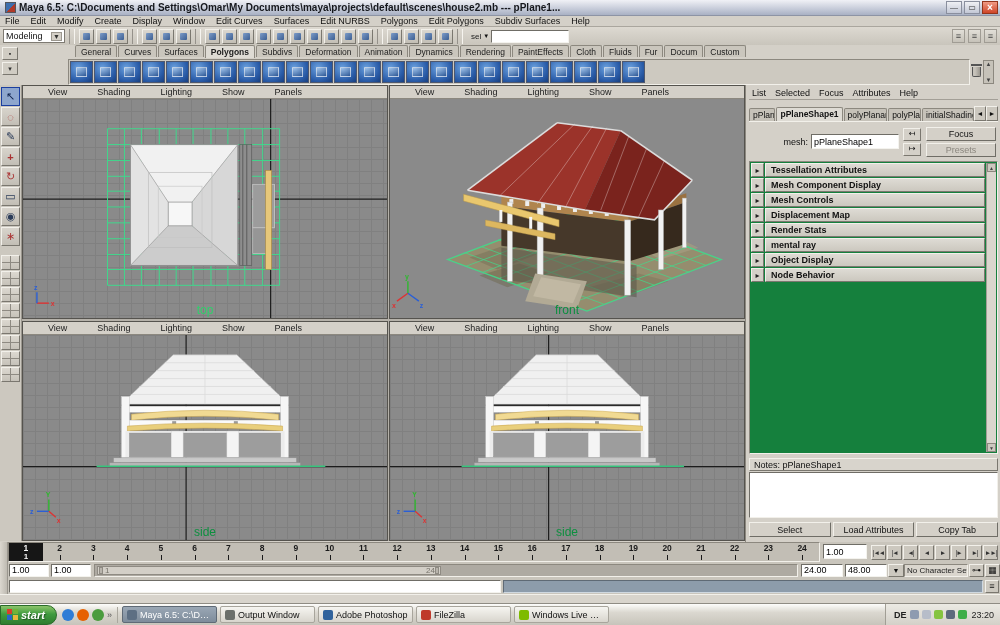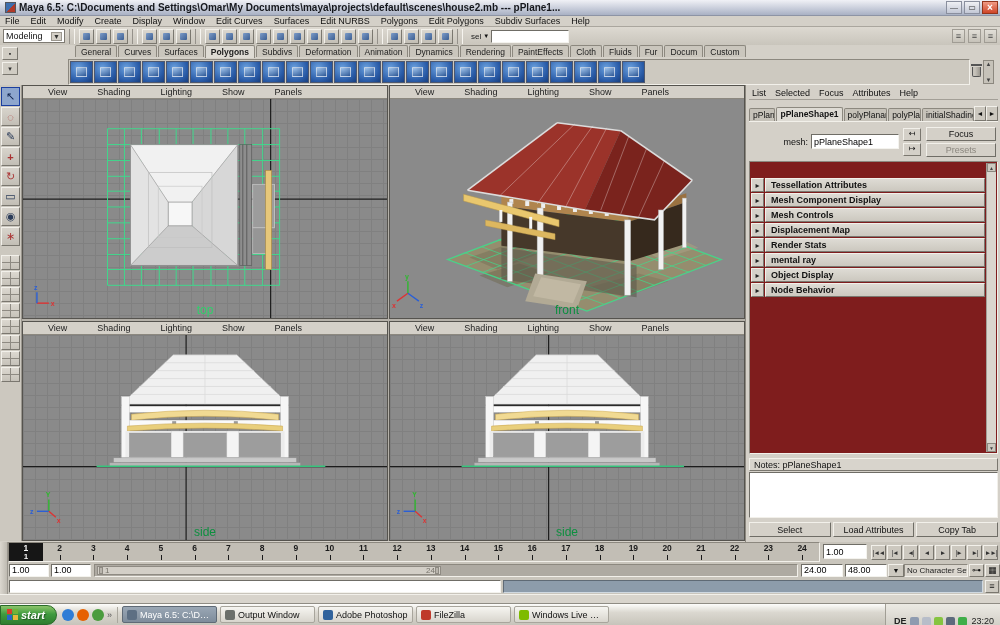--- a/index.html
+++ b/index.html
@@ -91,21 +91,21 @@
   .ae-tab.active{background:#dedbd4;font-weight:bold;padding-bottom:2px;flex-shrink:0;}
   .ae-tab-scroll{width:12px;height:15px;font-size:7px;display:flex;align-items:center;justify-content:center;border:1px solid;border-color:#f2f0ea #7a776f #7a776f #f2f0ea;background:#ccc8bf;flex:none;}
   .ae-mesh-row{height:40px;border-top:1px solid #f2f0ea;display:flex;align-items:center;padding:2px;}
   .ae-mesh-label{width:60px;text-align:right;font-size:9px;padding-right:3px;}
   .ae-mesh-row .field{width:88px;height:15px;}
   .ae-io-col{display:flex;flex-direction:column;gap:2px;margin-left:4px;}
   .mini-btn{width:18px;height:13px;font-size:8px;line-height:1;display:flex;align-items:center;justify-content:center;border:1px solid;border-color:#f2f0ea #7a776f #7a776f #f2f0ea;background:#d4d0c8;font-family:"Liberation Sans",sans-serif;}
   .ae-focus-col{display:flex;flex-direction:column;gap:2px;margin-left:5px;flex:1;}
   .ae-btn{height:14px;font-size:9px;border:1px solid;border-color:#f2f0ea #6f6d66 #6f6d66 #f2f0ea;background:#d4d0c8;font-family:"Liberation Sans",sans-serif;color:#111;}
   .ae-btn.disabled{color:#8b877f;}
-  .ae-sections{position:relative;height:293px;border:1px solid;border-color:#8c887f #f2f0ea #f2f0ea #8c887f;background:#7f1d1d;padding:16px 12px 1px 1px;}
+  .ae-sections{position:relative;height:293px;border:1px solid;border-color:#8c887f #f2f0ea #f2f0ea #8c887f;background:#15803d;padding:1px 12px 1px 1px;}
   .ae-section-row{display:flex;height:14px;margin-bottom:1px;}
   .ae-arrow{width:13px;height:14px;display:flex;align-items:center;justify-content:center;border:1px solid;border-color:#f2f0ea #7a776f #7a776f #f2f0ea;background:#d4d0c8;}
   .ae-arrow::before{content:"▸";font-size:8px;color:#222;}
   .ae-section-label{flex:1;display:flex;align-items:center;padding-left:5px;font-size:9px;font-weight:bold;border:1px solid;border-color:#f2f0ea #7a776f #7a776f #f2f0ea;background:linear-gradient(#deltae,#ccc8bf);background:linear-gradient(#dedbd4,#ccc8bf);margin-left:1px;}
   .ae-scrollbar{position:absolute;top:1px;right:1px;bottom:1px;width:10px;background:#dad6ce;border-left:1px solid #a39f97;}
   .sb-btn{position:absolute;left:0;right:0;height:9px;background:#ccc8bf;border:1px solid #8c887f;font-size:5px;display:flex;align-items:center;justify-content:center;color:#444;}
   .sb-btn.up{top:0;} .sb-btn.up::before{content:"▲";}
   .sb-btn.down{bottom:0;} .sb-btn.down::before{content:"▼";}
   .ae-notes-bar{height:13px;margin-top:4px;display:flex;align-items:center;padding-left:4px;font-size:9px;font-weight:normal;border:1px solid;border-color:#f2f0ea #7a776f #7a776f #f2f0ea;background:#d8d4cc;}
   .ae-notes{display:block;width:100%;height:46px;margin-top:1px;resize:none;border:1px solid;border-color:#6f6d66 #f2f0ea #f2f0ea #6f6d66;background:#fff;}
@@ -150,21 +150,21 @@
     linear-gradient(#71b338,#71b338) 6px 0/5px 5px no-repeat,
     linear-gradient(#2a66c9,#2a66c9) 0 6px/5px 5px no-repeat,
     linear-gradient(#e8b73c,#e8b73c) 6px 6px/5px 5px no-repeat;}
   .ql{display:flex;align-items:center;gap:3px;padding:0 5px;border-right:1px solid #aaa79e;height:16px;}
   .ql-icon{width:12px;height:12px;border-radius:50%;}
   .ql-more{font-size:9px;color:#555;}
   .tasks{display:flex;gap:3px;padding:0 4px;flex:1;min-width:0;}
   .task{width:95px;height:17px;display:flex;align-items:center;gap:3px;padding:0 4px;background:linear-gradient(#f6f5f1,#d8d5cd);border:1px solid #a8a59c;border-radius:2px;font-size:9px;white-space:nowrap;overflow:hidden;min-width:0;}
   .task.active{background:linear-gradient(#9aa7b5,#7e8c9b);border-color:#5f6a76;color:#fff;}
   .task-icon{width:10px;height:10px;flex:none;border-radius:2px;}
-  .tray{display:flex;align-items:flex-end;gap:4px;height:22px;padding:0 6px 0 8px;background:linear-gradient(#eceae4,#d2cfc7);border-left:1px solid #a19e95;}
+  .tray{display:flex;align-items:center;gap:4px;height:22px;padding:0 6px 0 8px;background:linear-gradient(#eceae4,#d2cfc7);border-left:1px solid #a19e95;}
   .tray-lang{font-size:9px;font-weight:bold;color:#222;}
   .tray-icon{width:9px;height:9px;border-radius:2px;}
   .tray-clock{font-size:9px;color:#222;}
 </style>
 </head>
 <body>
 
 <div id="screen" data-name="maya-window">
 
   <div id="titlebar" data-name="titlebar">

